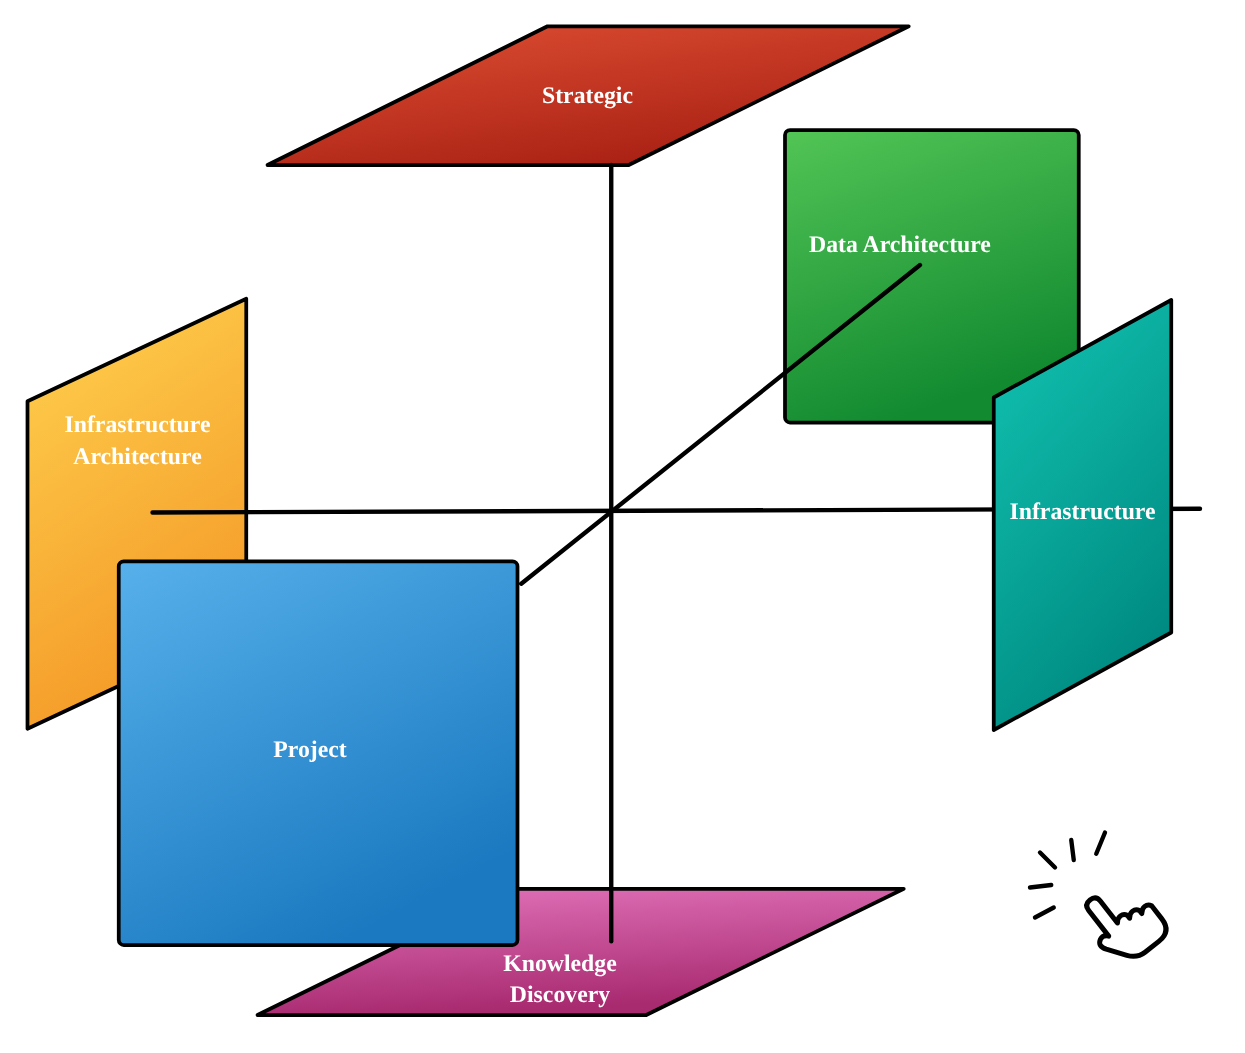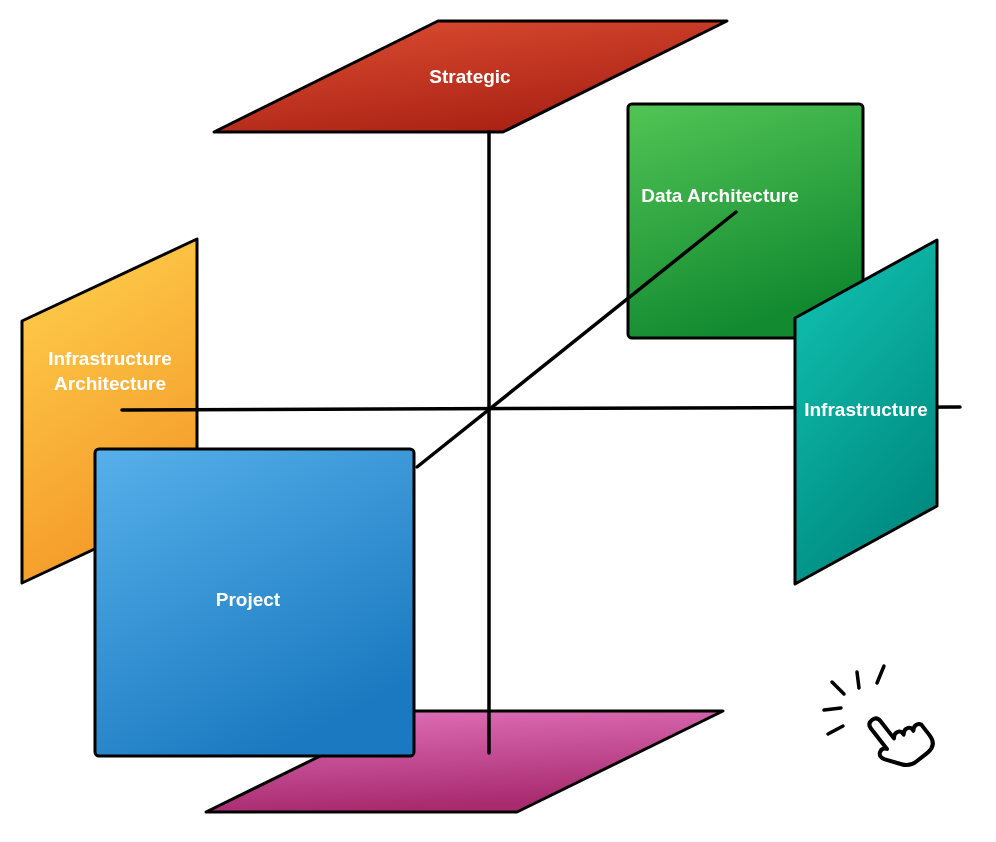--- a/index.html
+++ b/index.html
@@ -6,20 +6,21 @@
   body {
     font-family: "Liberation Sans", sans-serif;
     background: #ffffff;
   }
   .stage {
     position: relative;
     width: 996px;
     height: 842px;
     background: #ffffff;
     overflow: hidden;
+    font-family: Liberation Serif, serif;
   }
   .stage svg {
     position: absolute;
     left: 0; top: 0;
   }
   .panel-label {
     position: absolute;
     transform: translate(-50%, -50%);
     color: #ffffff;
     font-weight: bold;
@@ -96,18 +97,19 @@
       </g>
     </g>
   </svg>
 
   <div class="panel-label nowrap" style="left:470px; top:77px;">Strategic</div>
 
   <div class="panel-label nowrap" style="left:720px; top:196px;">Data Architecture</div>
 
   <div class="panel-label nowrap" style="left:866px; top:410px;">Infrastructure</div>
 
-  <div class="panel-label" style="left:110px; top:371px; width:186px;">Infrastructure Architecture</div>
+  <div class="panel-label" style="left:110px; top:353px; width:186px;">Infrastructure Architecture</div>
 
   <div class="panel-label nowrap" style="left:248px; top:600px;">Project</div>
 
+  <div class="panel-label" style="left:448px; top:784px; width:125px;">Knowledge Discovery</div>
 
 </div>
 
 </body></html>

